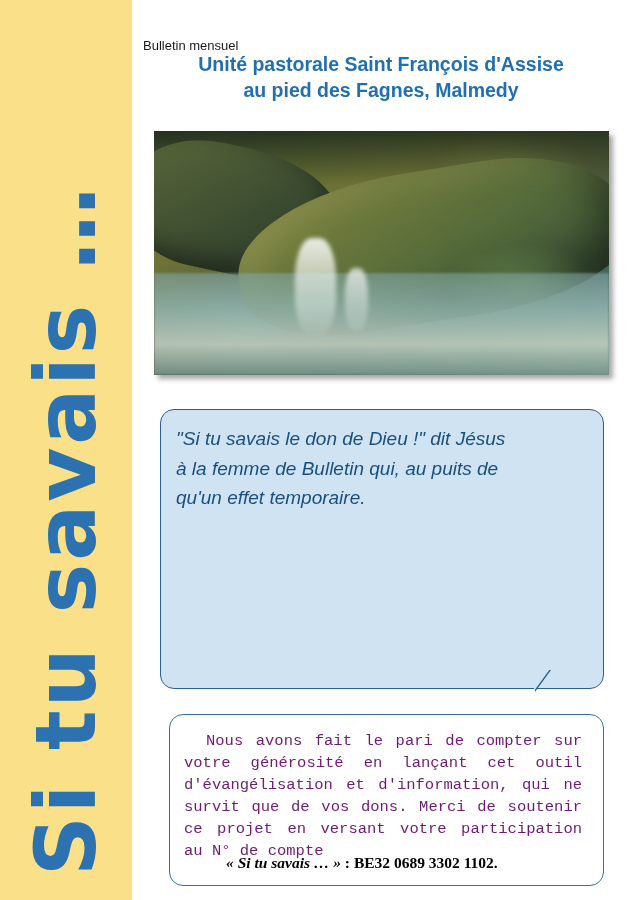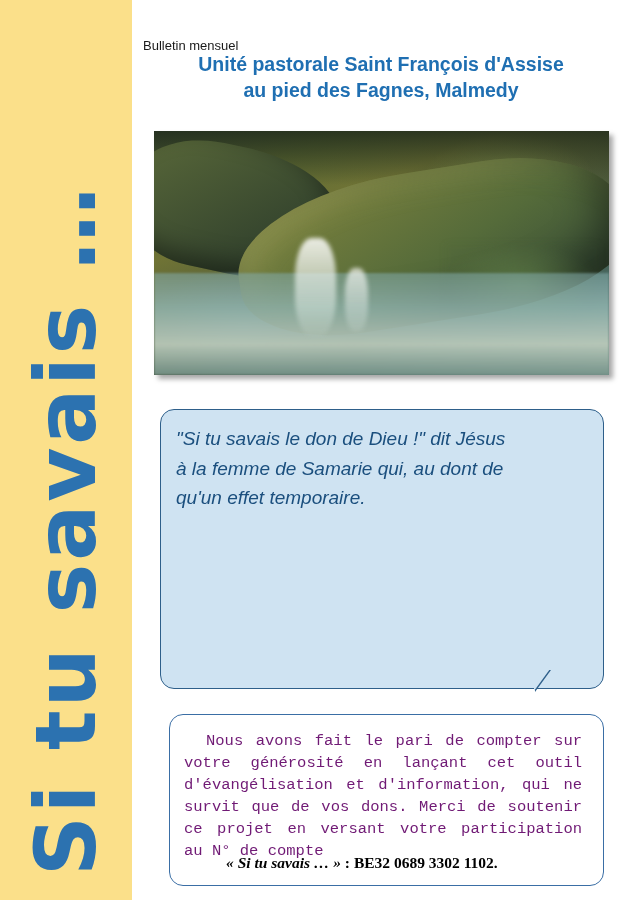--- a/index.html
+++ b/index.html
@@ -282,21 +282,21 @@
         <div class="water-fall"></div>
         <div class="water-fall2"></div>
       </div>
     </div>
 
     <div class="quote-box"></div>
     <div class="quote-tail"></div>
 
     <div class="quote-text">
       <p>"Si tu savais le don de Dieu !" dit Jésus</p>
-      <p>à la femme de Samarie qui, au dont de</p>
+      <p>à la femme de Bulletin qui, au puits de</p>
       <p>qu'un effet temporaire.</p>
     </div>
 
     <div class="donation-box"></div>
     <div class="donation-text">
       <p>Nous avons fait le pari de compter sur votre générosité en lançant cet outil d'évangélisation et d'information, qui ne survit que de vos dons. Merci de soutenir ce projet en versant votre participation au N° de compte</p>
     </div>
     <div class="account-line">
       <span class="italic">« Si tu savais … »</span><span> : BE32 0689 3302 1102.</span>
     </div>

